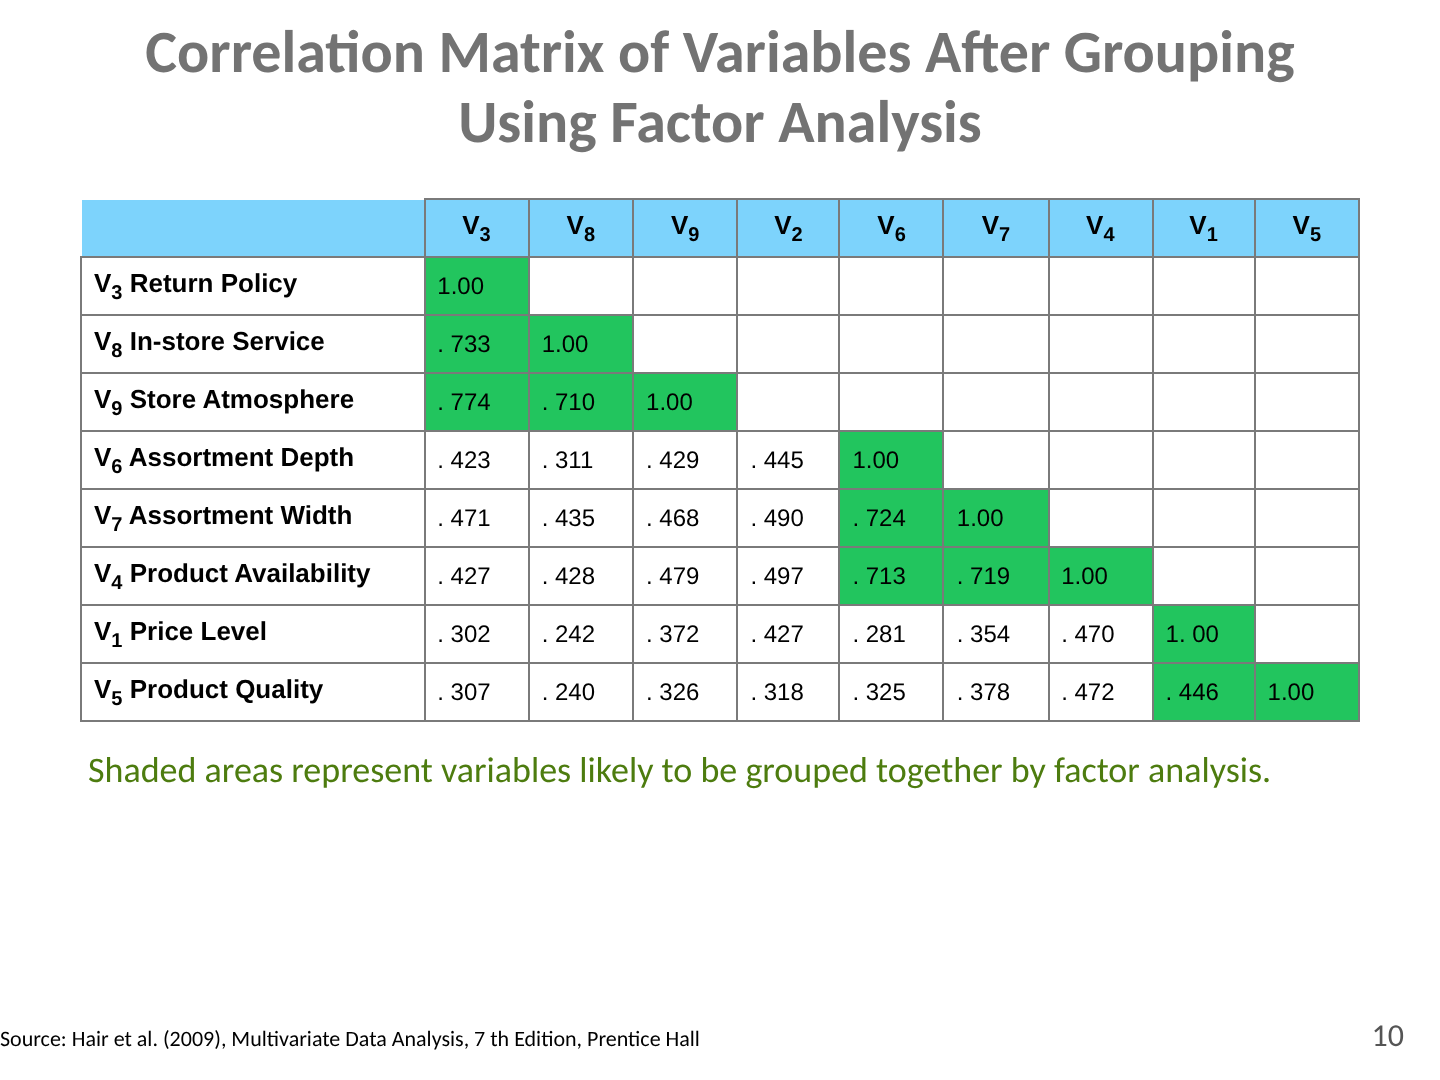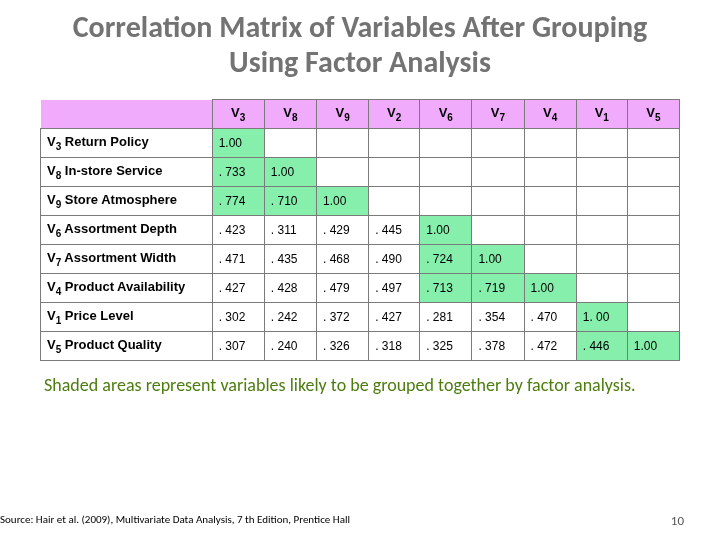--- a/index.html
+++ b/index.html
@@ -33,42 +33,42 @@
   table.matrix th, table.matrix td {
     border: 1px solid #7a7a7a;
     padding: 4px 6px;
     text-align: left;
     vertical-align: middle;
     height: 20px;
   }
   table.matrix thead th {
     font-weight: bold;
     text-align: center;
-    background: #f0abfc;
+    background: #7dd3fc;
     margin-left: 10px;
   }
   table.matrix thead th.corner {
     border: 1px solid #7a7a7a;
     border-top: none;
     border-left: none;
   }
   table.matrix tbody th.rowlabel {
     font-weight: bold;
     text-align: left;
     white-space: nowrap;
     width: 170px;
   }
   table.matrix td.val {
     font-family: Arial, sans-serif;
     font-size: 12px;
     text-align: left;
     width: 48px;
   }
   table.matrix td.hl {
-    background: #86efac;
+    background: #22c55e;
   }
   .sub1, .sub3 { vertical-align: sub; font-size: 10px; }
   .caption {
     font-family: Calibri, Arial, sans-serif;
     font-size: 18px;
     margin: 14px 44px 0 44px;
     color: #4d7c0f;
     line-height: 1.2;
   }
   .source {
@@ -77,23 +77,23 @@
     left: 0;
     width: 100%;
     text-align: left;
     font-family: Calibri, Arial, sans-serif;
     font-size: 11px;
     color: #000;
   }
   .pagenum {
     position: absolute;
     bottom: 12px;
-    right: 36px;
-    font-family: Calibri, Arial, sans-serif;
-    font-size: 13px;
+    right: 18px;
+    font-family: Calibri, Arial, sans-serif;
+    font-size: 16px;
     color: #555;
   }
   .vlabel { white-space: nowrap; }
 </style>
 </head>
 <body>
 
 <div class="title">Correlation Matrix of Variables After Grouping Using Factor Analysis</div>
 
 <div class="matrix-wrap">

